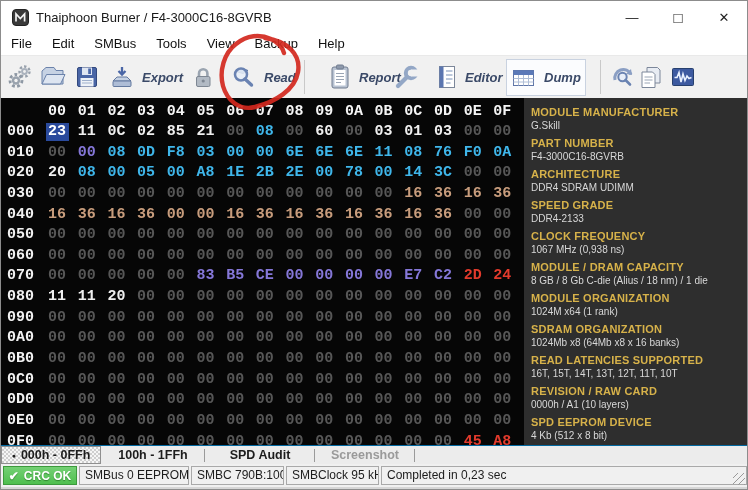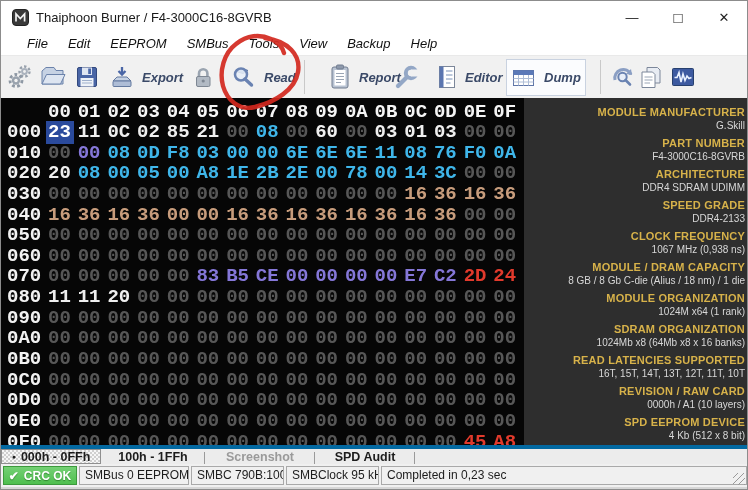--- a/index.html
+++ b/index.html
@@ -11,45 +11,45 @@
   body{background:#888;font-family:"Liberation Sans",sans-serif;}
   .window{position:relative;width:748px;height:490px;background:#0f766e;border:1px solid #8c8c8c;overflow:hidden;}
   
   .titlebar{position:absolute;top:0;left:0;width:100%;height:32px;background:#fff;display:flex;align-items:center;}
   .app-icon{margin-left:11px;width:17px;height:17px;flex:0 0 auto;}
   .title{margin-left:7px;font-size:13px;color:#1a1a1a;}
   .wincontrols{margin-left:auto;display:flex;height:100%;}
   .winbtn{width:46px;height:100%;display:flex;align-items:center;justify-content:center;font-size:13px;color:#222;}
   .winbtn.max{font-size:15px;}
   
-  .menubar{position:absolute;top:32px;left:0;width:100%;height:22px;background:#fff;display:flex;align-items:center;padding-left:16px;font-style:italic;}
+  .menubar{position:absolute;top:32px;left:0;width:100%;height:22px;background:#fff;display:flex;align-items:center;padding-left:0;}
   .menu-item{padding:0 10px;font-size:13px;color:#111;line-height:22px;}
   
   .toolbar{position:absolute;top:54px;left:0;width:100%;height:43px;background:#f1f1f1;border-top:1px solid #e9e9e9;font-style:italic;}
   .titem{position:absolute;top:50%;transform:translateY(-50%);display:flex;align-items:center;gap:7px;}
   .tlabel{font-weight:bold;font-size:13px;color:var(--toolbar_label);}
   .tsep{position:absolute;top:4px;height:34px;width:1px;background:#c9c9c9;}
   .dumpbtn{position:absolute;left:505px;top:3px;height:37px;border:1px solid #c9d2e0;background:#fbfcfe;display:flex;align-items:center;gap:8px;padding:0 4px;}
   
   .main{position:absolute;top:97px;left:0;width:748px;height:347px;}
   .hexpanel{position:absolute;left:0;top:0;width:523px;height:347px;background:#060606;overflow:hidden;padding:4px 0 0 6px;
-            font-family:"Liberation Mono","DejaVu Sans Mono",monospace;font-weight:bold;font-size:19px;}
+            font-family:"Liberation Mono","DejaVu Sans Mono",monospace;font-weight:bold;font-size:15px;}
   .hex-row{height:20.65px;line-height:20.65px;white-space:nowrap;}
   .hex-head{height:20px;line-height:20px;}
   .addr{display:inline-block;width:41px;color:#f2f2f2;}
   .b{display:inline-block;width:29.7px;}
   .c-h{color:#f5f5f5}.c-w{color:var(--hex_white)}.c-g{color:var(--hex_gray)}.c-c{color:var(--hex_cyan)}
   .c-p{color:var(--hex_purple)}.c-t{color:var(--hex_tan)}.c-r{color:var(--hex_red)}
   .selbg{font-style:normal;background:var(--selection_blue);color:#fff;padding:0 3px 1px 2px;margin-left:-2px;margin-top:40px;}
-  .infopanel{position:absolute;left:523px;top:0;width:225px;height:347px;background:#2e2e2e;padding:8px 4px 0 0;overflow:hidden;text-align:right;}
+  .infopanel{position:absolute;left:523px;top:0;width:225px;height:347px;background:#2e2e2e;padding:8px 4px 0 7px;overflow:hidden;}
   .ipair{margin-bottom:4px;}
   .ilabel{font-size:11px;font-weight:bold;color:var(--accent_gold);line-height:13px;letter-spacing:.2px;}
   .ivalue{font-size:10px;color:#d8d8d8;line-height:14px;}
   
-  .tabs{position:absolute;top:444px;left:0;width:100%;height:19px;background:#ececec;border-top:4px solid #0369a1;display:flex;}
+  .tabs{position:absolute;top:444px;left:0;width:100%;height:19px;background:#ececec;border-top:1px solid #0369a1;display:flex;}
   .tab{height:100%;display:flex;align-items:center;justify-content:center;gap:5px;font-size:12.5px;font-weight:bold;color:#1c1c1c;position:relative;}
   .tab:nth-child(1){width:100px;}.tab:nth-child(2){width:104px;}.tab:nth-child(3){width:110px;}.tab:nth-child(4){width:100px;}
   .tab:nth-child(n+2)::after{content:"";position:absolute;right:0;top:3px;height:13px;width:1px;background:#9a9a9a;}
   .tab.active{border:1px solid #8f8f8f;background-color:#f6f6f6;
     background-image:linear-gradient(45deg,#cfcfcf 25%,transparent 25%,transparent 75%,#cfcfcf 75%),
                      linear-gradient(45deg,#cfcfcf 25%,transparent 25%,transparent 75%,#cfcfcf 75%);
     background-size:4px 4px;background-position:0 0,2px 2px;}
   .tab.disabled{color:#9a9a9a;}
   .tab .dot{font-size:7px;line-height:1;}
   
@@ -79,21 +79,20 @@
     <div class="wincontrols">
       <span class="winbtn">—</span>
       <span class="winbtn max">□</span>
       <span class="winbtn">✕</span>
     </div>
   </div>
 
   <div class="menubar">
       <span class="menu-item">File</span>
       <span class="menu-item">Edit</span>
-      <span class="menu-item">EEPROM</span>
       <span class="menu-item">SMBus</span>
       <span class="menu-item">Tools</span>
       <span class="menu-item">View</span>
       <span class="menu-item">Backup</span>
       <span class="menu-item">Help</span>
     </div>
 
   <div class="toolbar">
     <div class="titem" style="left:6px">
       <svg width="27" height="27" viewBox="0 0 27 27">
@@ -284,25 +283,25 @@
   </div>
 
   <div class="tabs">
       <div class="tab active">
         <span class="dot">●</span>
         <span>000h - 0FFh</span>
       </div>
       <div class="tab">
         <span>100h - 1FFh</span>
       </div>
+      <div class="tab">
+        <span>SPD Audit</span>
+      </div>
       <div class="tab disabled">
         <span>Screenshot</span>
-      </div>
-      <div class="tab">
-        <span>SPD Audit</span>
       </div>
     </div>
 
   <div class="statusbar">
     <div class="crcbadge">
       <span>✔</span>
       <span>CRC OK</span>
     </div>
     <div>
         <div class="status-sec" style="left: 78px; width: 110px;">SMBus 0 EEPROM 52h</div>

